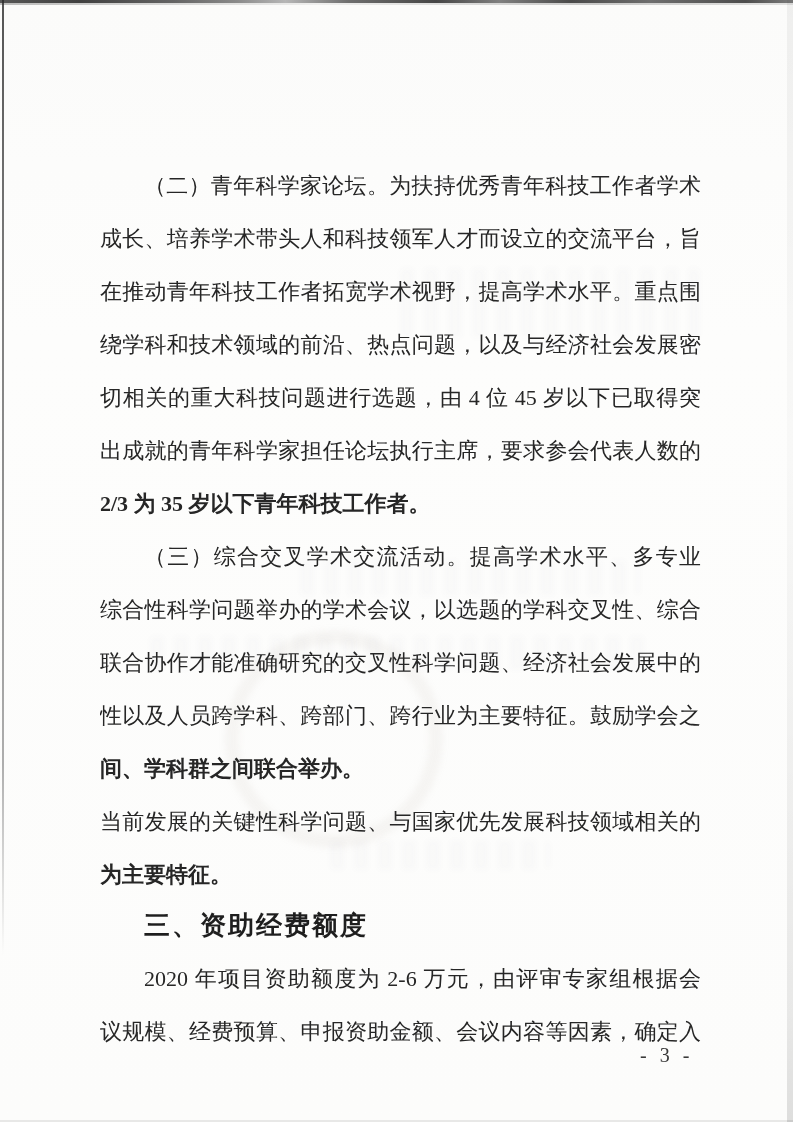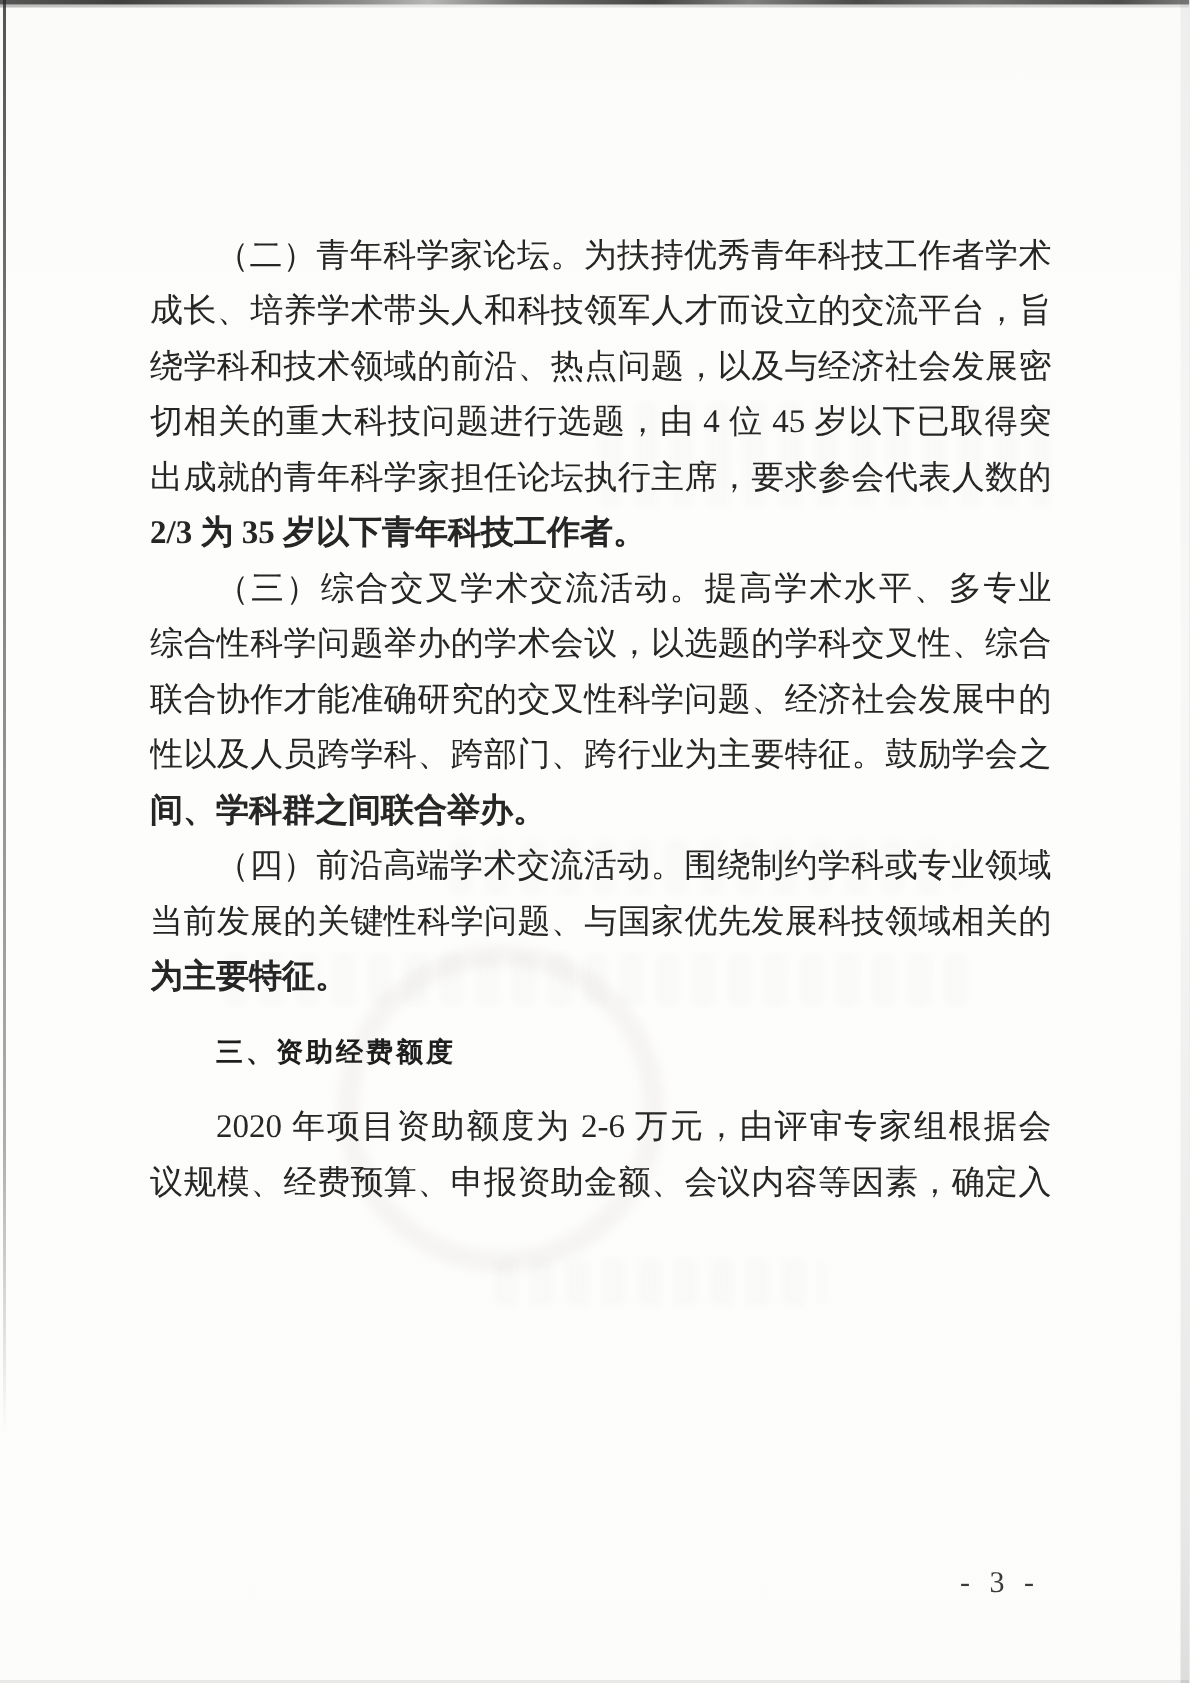--- a/index.html
+++ b/index.html
@@ -64,28 +64,29 @@
     font-size: 22px;
     line-height: 37px;
   }
   .line {
     height: 37px;
     overflow: hidden;
     text-align: justify;
     text-align-last: justify;
     text-justify: inter-character;
     white-space: nowrap;
+    margin-top: 16px;
   }
   .line.indent { padding-left: 44px; }
   .line.last { text-align-last: left; font-weight: bold; }
   .heading {
     font-family: "Liberation Sans", "DejaVu Sans", sans-serif;
     font-weight: 700;
     color: #1e1e1e;
-    font-size: 18px;
+    font-size: 26px;
     line-height: 37px;
     height: 37px;
     margin: 14px 0 12px 0;
     padding-left: 44px;
     letter-spacing: 2px;
   }
   .pagenum {
     position: absolute; left: 640px; top: 1044px;
     font-size: 20px; color: #3a3a3a;
     letter-spacing: 4px;
@@ -107,36 +108,36 @@
   <div class="smudge s2"></div>
   <div class="smudge s3"></div>
   <div class="smudge s4"></div>
   <div class="stamp-ghost"></div>
 
   <div class="content">
 
     <div class="para">
       <div class="line indent">（二）青年科学家论坛。为扶持优秀青年科技工作者学术</div>
       <div class="line">成长、培养学术带头人和科技领军人才而设立的交流平台，旨</div>
+      <div class="line">在推动青年科技工作者拓宽学术视野，提高学术水平。重点围</div>
       <div class="line">绕学科和技术领域的前沿、热点问题，以及与经济社会发展密</div>
       <div class="line">切相关的重大科技问题进行选题，由 4 位 45 岁以下已取得突</div>
       <div class="line">出成就的青年科学家担任论坛执行主席，要求参会代表人数的</div>
       <div class="line last">2/3 为 35 岁以下青年科技工作者。</div>
     </div>
 
     <div class="para">
       <div class="line indent">（三）综合交叉学术交流活动。提高学术水平、多专业</div>
       <div class="line">综合性科学问题举办的学术会议，以选题的学科交叉性、综合</div>
       <div class="line">联合协作才能准确研究的交叉性科学问题、经济社会发展中的</div>
       <div class="line">性以及人员跨学科、跨部门、跨行业为主要特征。鼓励学会之</div>
       <div class="line last">间、学科群之间联合举办。</div>
     </div>
 
     <div class="para">
-      <div class="line indent">（四）前沿高端学术交流活动。围绕制约学科或专业领域</div>
       <div class="line">当前发展的关键性科学问题、与国家优先发展科技领域相关的</div>
       <div class="line last">为主要特征。</div>
     </div>
 
     <div class="heading">三、资助经费额度</div>
 
     <div class="para">
       <div class="line indent">2020 年项目资助额度为 2-6 万元，由评审专家组根据会</div>
       <div class="line">议规模、经费预算、申报资助金额、会议内容等因素，确定入</div>
     </div>

